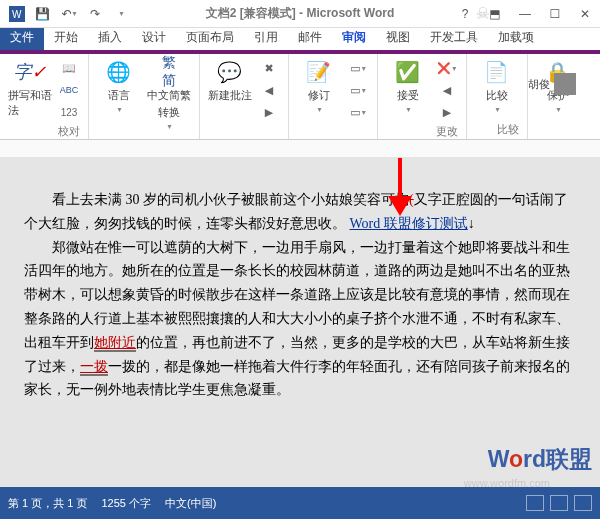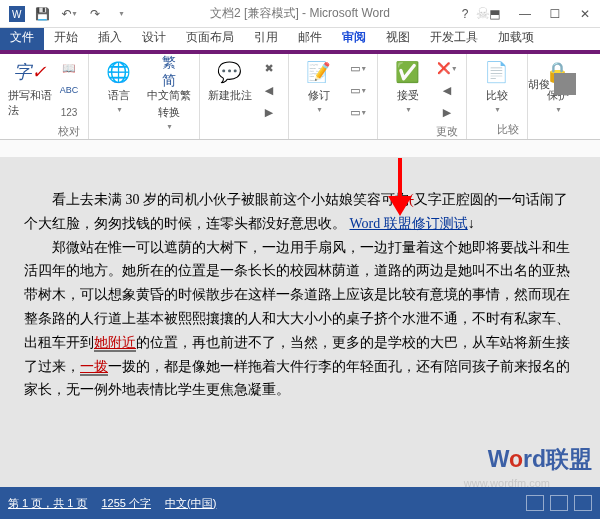--- a/index.html
+++ b/index.html
@@ -1,20 +1,20 @@
 <!DOCTYPE html>
 <html><head>
 <meta charset="utf-8">
 <style>
   * { box-sizing: border-box; margin: 0; padding: 0; }
   body { font-family: "Microsoft YaHei", SimSun, sans-serif; font-size: 12px; background: #fff; width: 600px; height: 519px; overflow: hidden; position: relative; }
   .titlebar { height: 28px; background: #fff; border-bottom: 1px solid #ddd; display: flex; align-items: center; position: relative; }
   .qat { display: flex; align-items: center; gap: 4px; padding-left: 6px; }
   .qat-btn { width: 22px; height: 22px; display: flex; align-items: center; justify-content: center; color: #555; }
-  .title { position: absolute; left: 50%; transform: translateX(-50%); color: #777; font-size: 12px; }
+  .title { position: absolute; left: 50%; transform: translateX(-50%); color: #777; font-size: 12px; font-weight: bold; }
   .win-controls { margin-left: auto; display: flex; }
   .win-btn { width: 30px; height: 28px; display: flex; align-items: center; justify-content: center; color: #555; }
   .watermark { position: absolute; right: 110px; top: 4px; color: #ccc; font-size: 16px; }
   .profile { position: absolute; right: 24px; top: 28px; font-size: 11px; color: #444; display:flex; align-items:center; gap:4px;margin-top:45px;}
   .profile-avatar { width:22px; height:22px; background:#888; display:inline-block;}
   .tabs { height: 26px; display: flex; align-items: flex-end; border-bottom: 4px solid #701a75; background: #fff; }
   .tab { padding: 4px 10px; font-size: 12px; color: #444; }
   .tab.file { background: #2B579A; color: #fff; }
   .tab.active { color: #1d4ed8; font-weight: bold; }
   .ribbon { height: 86px; border-bottom: 1px solid #ccc; display: flex; }
@@ -28,21 +28,21 @@
   .ruler { height: 18px; background: #fafafa; border-bottom: 1px solid #e5e5e5; }
   .page-area { background: #e5e5e5; padding: 30px 24px 0; position: relative; height: 342px; overflow: hidden; }
   .doc { font-family: SimSun, serif; font-size: 14px; color: #000; line-height: 1.7; }
   .doc p { text-indent: 2em; }
   .link { color: #003399; text-decoration: underline; }
   .strike { text-decoration: line-through; color: #c00000; }
   .underline { text-decoration: underline; color: #c00000; border-bottom:2px solid #737373;}
   .arrow { position: absolute; left: 385px; top: -6px; width: 30px; height: 70px; pointer-events:none;}
   .arrow-line { width: 4px; height: 44px; background: #ff0000; margin: 0 auto; }
   .arrow-head { width: 0; height: 0; border-left: 12px solid transparent; border-right: 12px solid transparent; border-top: 20px solid #ff0000; margin:0 auto;}
-  .statusbar { position:absolute; bottom:0; left:0; right:0; height:20px; background:#2B579A; color:#fff; display:flex; align-items:center; font-size:11px; padding:16px 8px; gap:14px;text-decoration:underline;}
+  .statusbar { position:absolute; bottom:0; left:0; right:0; height:20px; background:#2B579A; color:#fff; display:flex; align-items:center; font-size:11px; padding:16px 8px; gap:14px;}
   .statusbar .right { margin-left:auto; display:flex; gap:6px; align-items:center;}
   .view-btn { width:18px; height:16px; border:1px solid rgba(255,255,255,.5);}
   .watermark-logo { position:absolute; right:8px; bottom:44px; font-size:23px; font-weight:bold; color:#3b5fa5; }
   .watermark-logo .red { color:#d03020; }
   .watermark-url { position:absolute; right:50px; bottom:30px; font-size:11px; color:rgba(180,180,180,.6);}
   .caret { font-size:8px; color:#888; margin-left:1px;}
 </style>
 </head>
 <body>
 

